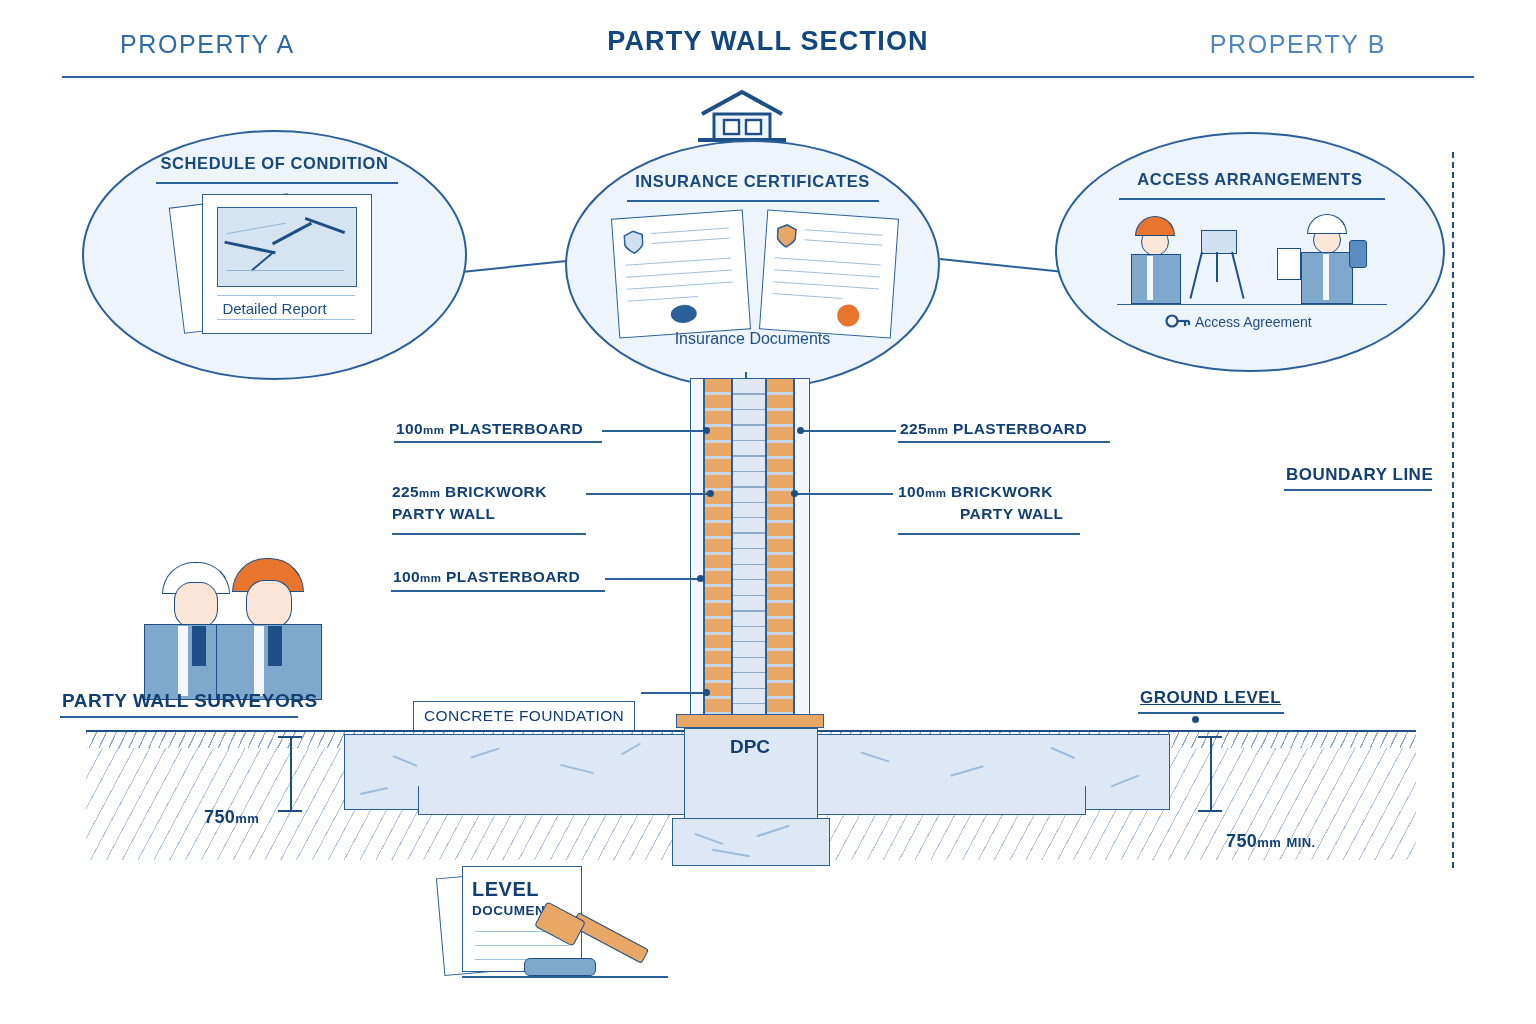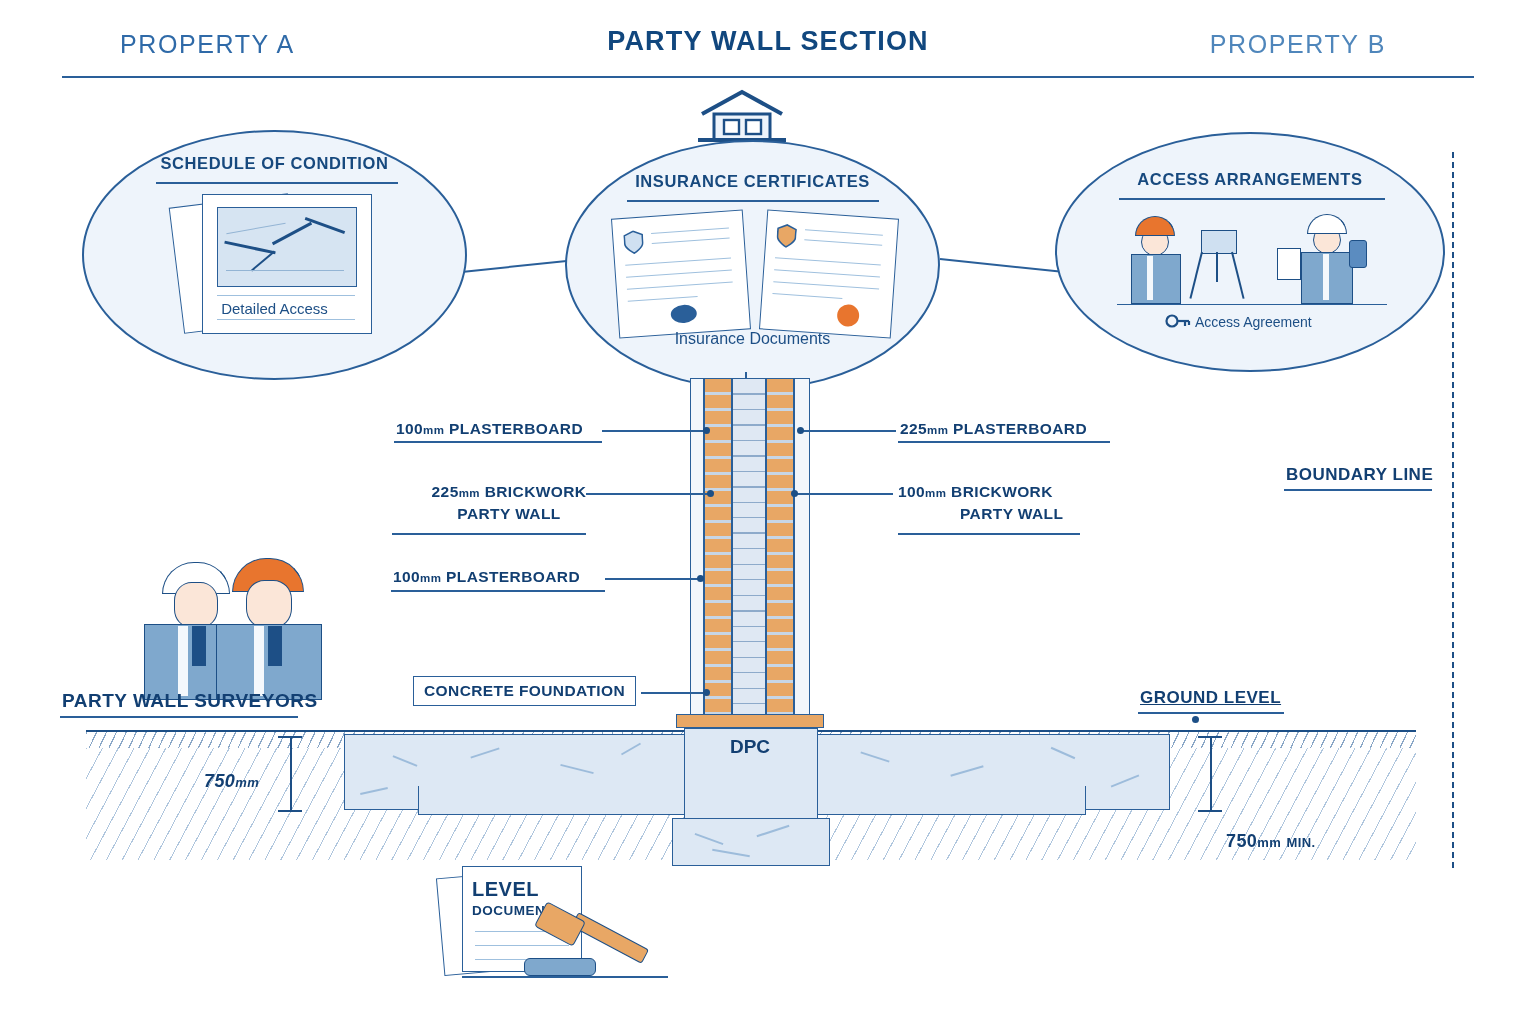--- a/index.html
+++ b/index.html
@@ -191,25 +191,26 @@
     position: absolute;
     width: 7px; height: 7px;
     border-radius: 50%;
     background: #1d4f86;
   }
   .boxed {
     position: absolute;
     border: 1.7px solid #2a5f99;
     background: #ffffff;
     font-size: 15.5px;
-    font-weight: bold;
+    font-weight: normal;
     color: #123f72;
     padding: 5px 10px;
     white-space: nowrap;
     letter-spacing: .4px;
+    margin-top: 25px;
   }
   .dashed-v {
     position: absolute;
     width: 0;
     border-left: 2.4px dashed #1d4f86;
   }
 
   
   .dim-v {
     position: absolute;
@@ -332,21 +333,21 @@
           <div class="crack" style="left:6px; top:38px; width:52px; height:3px; transform:rotate(12deg);"></div>
           <div class="crack" style="left:52px; top:24px; width:44px; height:3px; transform:rotate(-28deg);"></div>
           <div class="crack" style="left:86px; top:16px; width:42px; height:2.5px; transform:rotate(20deg);"></div>
           <div class="crack" style="left:30px; top:52px; width:30px; height:2px; transform:rotate(-40deg);"></div>
           <div class="ln" style="left:8px; top:62px; width:118px; background:#93b4d4;"></div>
           <div class="ln" style="left:8px; top:20px; width:60px; background:#93b4d4; transform:rotate(-10deg);"></div>
         </div>
         <div class="ln" style="left:14px; top:100px; width:138px;"></div>
         <div class="ln" style="left:14px; top:124px; width:138px;"></div>
       </div>
-      <div class="bubble-cap" style="top:168px; font-size:15px;">Detailed Access</div>
+      <div class="bubble-cap" style="top:168px; font-size:15px;">Detailed Report</div>
     </div>
   </div>
 
   <div class="abs bubble" style="left:1055px; top:132px; width:390px; height:240px;">
     <div class="bubble-inner">
       <div class="bubble-title" style="top:36px;">ACCESS ARRANGEMENTS</div>
       <div class="bubble-ul" style="left:62px; width:266px; top:64px;"></div>
 
       <div class="abs" style="left:60px; top:66px; width:270px; height:104px; border-bottom:1.6px solid #2a5f99;">
 
@@ -429,21 +430,21 @@
   <div class="abs" style="left:676px; top:714px; width:148px; height:14px; background:#e8a765; border:1.6px solid #2a5f99; box-sizing:border-box;"></div>
 
   <div class="callout" style="left:396px; top:418px;">
     <span>100</span><span class="unit">mm</span>
     <span>PLASTERBOARD</span>
   </div>
   <div class="callout-ul" style="left:394px; top:441px; width:208px;"></div>
   <div class="leader" style="left:602px; top:430px; width:104px;"></div>
   <div class="dot" style="left:703px; top:427px;"></div>
 
-  <div class="callout" style="left:412px; top:481px; text-align:center; width:194px;">
+  <div class="callout" style="left:392px; top:481px; text-align:left; width:194px;">
     <span>225</span><span class="unit">mm</span>
     <span>BRICKWORK</span><br>
     <span>PARTY WALL</span>
   </div>
   <div class="callout-ul" style="left:392px; top:533px; width:194px;"></div>
   <div class="leader" style="left:586px; top:493px; width:125px;"></div>
   <div class="dot" style="left:707px; top:490px;"></div>
 
   <div class="callout" style="left:393px; top:566px;">
     <span>100</span><span class="unit">mm</span>
@@ -505,21 +506,21 @@
   <div class="callout-ul" style="left:1138px; top:712px; width:146px;"></div>
   <div class="dot" style="left:1192px; top:716px;"></div>
 
   <div class="abs dashed-v" style="left:1452px; top:152px; height:716px;"></div>
   <div class="label-plain" style="left:1286px; top:465px;">BOUNDARY LINE</div>
   <div class="callout-ul" style="left:1284px; top:489px; width:148px;"></div>
 
   <div class="dim-v" style="left:290px; top:736px; height:76px;"></div>
   <div class="dim-tick" style="left:278px; top:736px; width:24px;"></div>
   <div class="dim-tick" style="left:278px; top:810px; width:24px;"></div>
-  <div class="callout" style="left:204px; top:768px; font-size:18px;font-style:italic;">
+  <div class="callout" style="left:204px; top:804px; font-size:18px;">
     <span>750</span><span class="unit" style="font-size:13px;">mm</span>
   </div>
 
   <div class="dim-v" style="left:1210px; top:736px; height:76px;"></div>
   <div class="dim-tick" style="left:1198px; top:736px; width:24px;"></div>
   <div class="dim-tick" style="left:1198px; top:810px; width:24px;"></div>
   <div class="callout" style="left:1226px; top:828px; font-size:18px;">
     <span>750</span><span class="unit" style="font-size:13px;">mm</span>
     <span class="unit" style="font-size:13px;">MIN.</span>
   </div>

